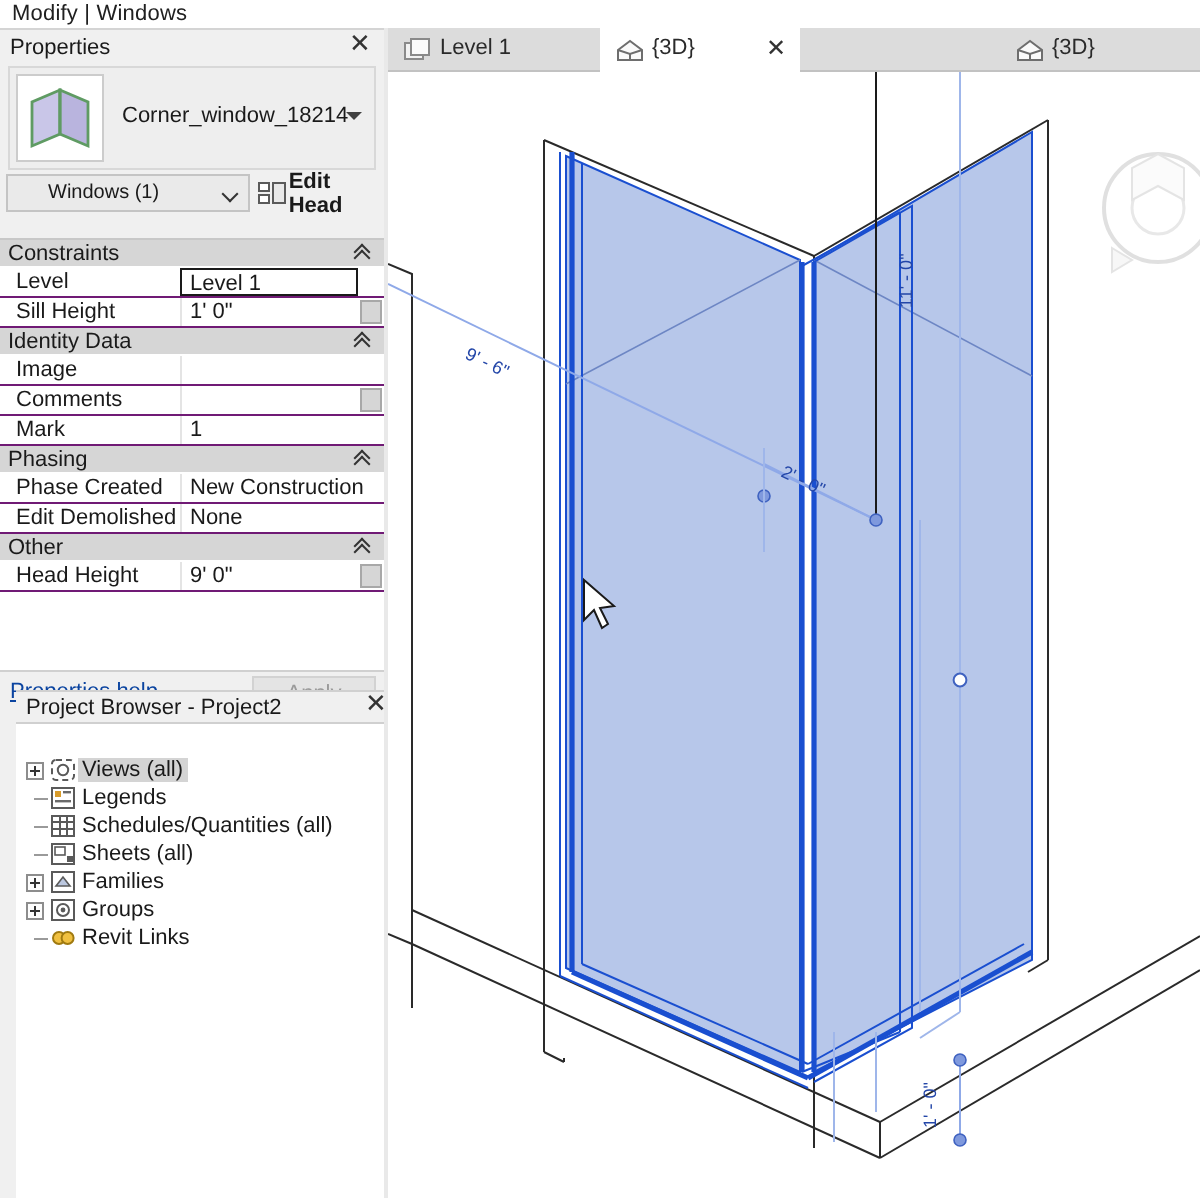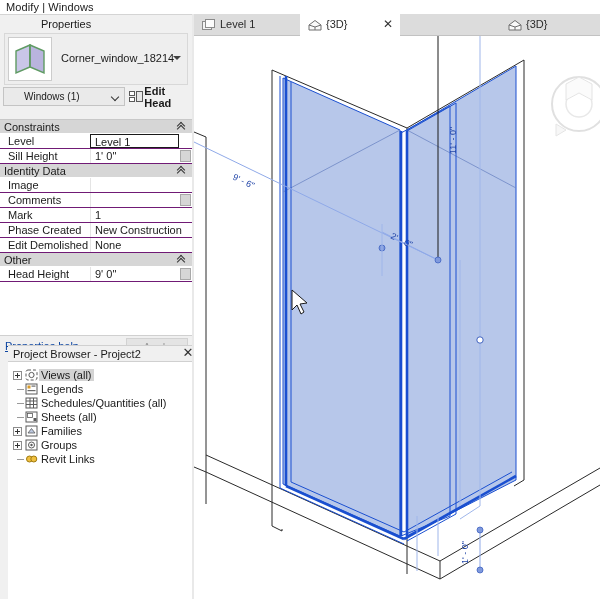--- a/index.html
+++ b/index.html
@@ -50,21 +50,20 @@
     position: absolute;
     left: 0; top: 0;
     width: 192px;
     height: 330px;
   }
   #properties-header {
     position: absolute;
     left: 0; top: 0;
     width: 192px; height: 18px;
     background: #f0f0f0;
-    margin-left: 36px;
   }
   #properties-header-title {
     position: absolute;
     left: 5px; top: 3px;
     font-size: 11px;
     color: #1a1a1a;
   }
   #properties-close {
     position: absolute;
     right: 5px; top: 1px;
@@ -325,21 +324,21 @@
     text-align: center;
     color: #333;
     cursor: pointer;
     font-family: "DejaVu Sans", sans-serif;
   }
   #pb-tree {
     position: absolute;
     left: 0; top: 17px;
     right: 0; bottom: 0;
     background: #ffffff;
-    padding-top: 6px;
+    padding-top: 16px;
   }
   .tree-node {
     position: relative;
     height: 14px;
     display: flex;
     align-items: center;
     cursor: pointer;
   }
   .tree-expander {
     position: absolute;
@@ -533,20 +532,24 @@
             <span class="pval"></span>
           </span>
           <span class="browse-btn"></span>
         </div>
         <div class="param-row">
           <span class="pname">Mark</span>
           <span class="pvalcell">
             <span class="pval">1</span>
           </span>
         </div>
+        <div class="param-group-head">
+          <span class="ghlabel">Phasing</span>
+          <span class="collapse-chev"></span>
+        </div>
         <div class="param-row">
           <span class="pname">Phase Created</span>
           <span class="pvalcell">
             <span class="pval">New Construction</span>
           </span>
         </div>
         <div class="param-row">
           <span class="pname">Edit Demolished</span>
           <span class="pvalcell">
             <span class="pval">None</span>

